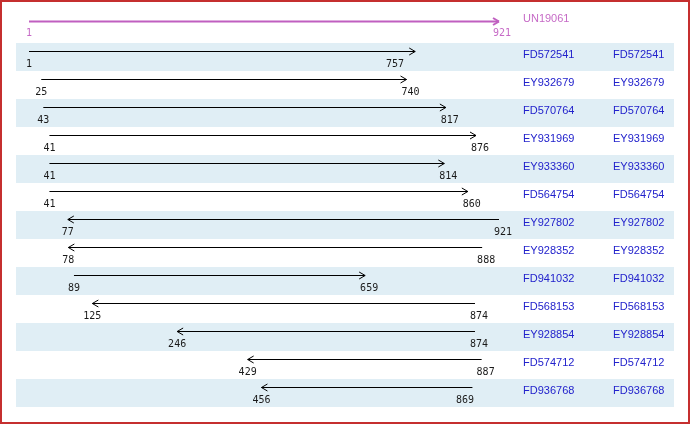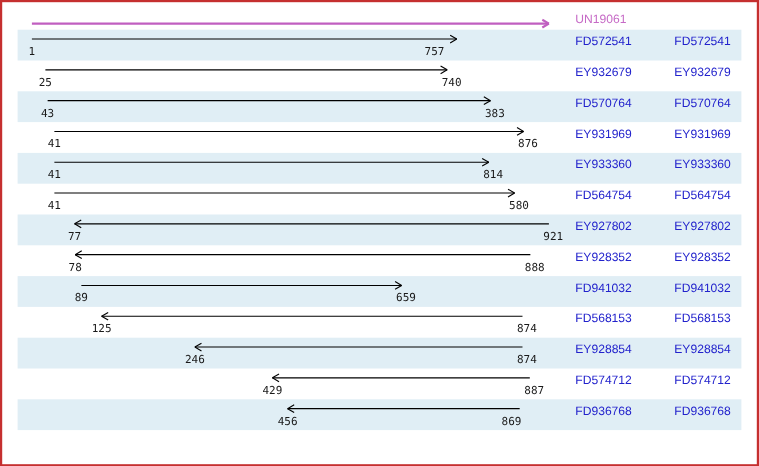--- a/index.html
+++ b/index.html
@@ -5,21 +5,21 @@
   html,body{margin:0;padding:0;background:#fff;}
   .frame{
     position:relative;
     width:690px;height:424px;
     box-sizing:border-box;
     border:2px solid var(--border,#c52f2f);
     background:#fff;
     font-family:"Liberation Sans",sans-serif;
     overflow:hidden;
   }
-  .header{position:relative;height:25px;}
+  .header{position:relative;height:41px;}
   .header svg{position:absolute;left:0;top:0;}
   .ref-label{
     position:absolute;left:521px;top:10px;
     font-size:11px;color:var(--reference-text,#c66ac6);
     white-space:nowrap;
   }
   .coord{
     position:absolute;
     font-family:"DejaVu Sans Mono","Liberation Mono",monospace;
     font-size:10px;color:#1a1a1a;
@@ -88,21 +88,21 @@
         <a class="acc c2">EY932679</a>
       </div>
       <div class="row alt">
         <div class="band"></div>
         <svg width="690" height="28">
           <line x1="41.30434782608695" y1="8.5" x2="443.8695652173913" y2="8.5" stroke="#000000" stroke-width="1"></line>
           <line x1="437.8695652173913" y1="5" x2="443.8695652173913" y2="8.5" stroke="#000000" stroke-width="1"></line>
           <line x1="437.8695652173913" y1="12" x2="443.8695652173913" y2="8.5" stroke="#000000" stroke-width="1"></line>
         </svg>
         <div class="coord" style="left:41.30434782608695px">43</div>
-        <div class="coord" style="left:447.8695652173913px">383</div>
+        <div class="coord" style="left:447.8695652173913px">817</div>
         <a class="acc c1">FD570764</a>
         <a class="acc c2">FD570764</a>
       </div>
       <div class="row">
         <div class="band"></div>
         <svg width="690" height="28">
           <line x1="47.434782608695656" y1="8.5" x2="474.0108695652174" y2="8.5" stroke="#000000" stroke-width="1"></line>
           <line x1="468.0108695652174" y1="5" x2="474.0108695652174" y2="8.5" stroke="#000000" stroke-width="1"></line>
           <line x1="468.0108695652174" y1="12" x2="474.0108695652174" y2="8.5" stroke="#000000" stroke-width="1"></line>
         </svg>
@@ -124,21 +124,21 @@
         <a class="acc c2">EY933360</a>
       </div>
       <div class="row">
         <div class="band"></div>
         <svg width="690" height="28">
           <line x1="47.434782608695656" y1="8.5" x2="465.8369565217391" y2="8.5" stroke="#000000" stroke-width="1"></line>
           <line x1="459.8369565217391" y1="5" x2="465.8369565217391" y2="8.5" stroke="#000000" stroke-width="1"></line>
           <line x1="459.8369565217391" y1="12" x2="465.8369565217391" y2="8.5" stroke="#000000" stroke-width="1"></line>
         </svg>
         <div class="coord" style="left:47.434782608695656px">41</div>
-        <div class="coord" style="left:469.8369565217391px">580</div>
+        <div class="coord" style="left:469.8369565217391px">860</div>
         <a class="acc c1">FD564754</a>
         <a class="acc c2">FD564754</a>
       </div>
       <div class="row alt">
         <div class="band"></div>
         <svg width="690" height="28">
           <line x1="65.82608695652173" y1="8.5" x2="497" y2="8.5" stroke="#000000" stroke-width="1"></line>
           <line x1="71.82608695652173" y1="5" x2="65.82608695652173" y2="8.5" stroke="#000000" stroke-width="1"></line>
           <line x1="71.82608695652173" y1="12" x2="65.82608695652173" y2="8.5" stroke="#000000" stroke-width="1"></line>
         </svg>

